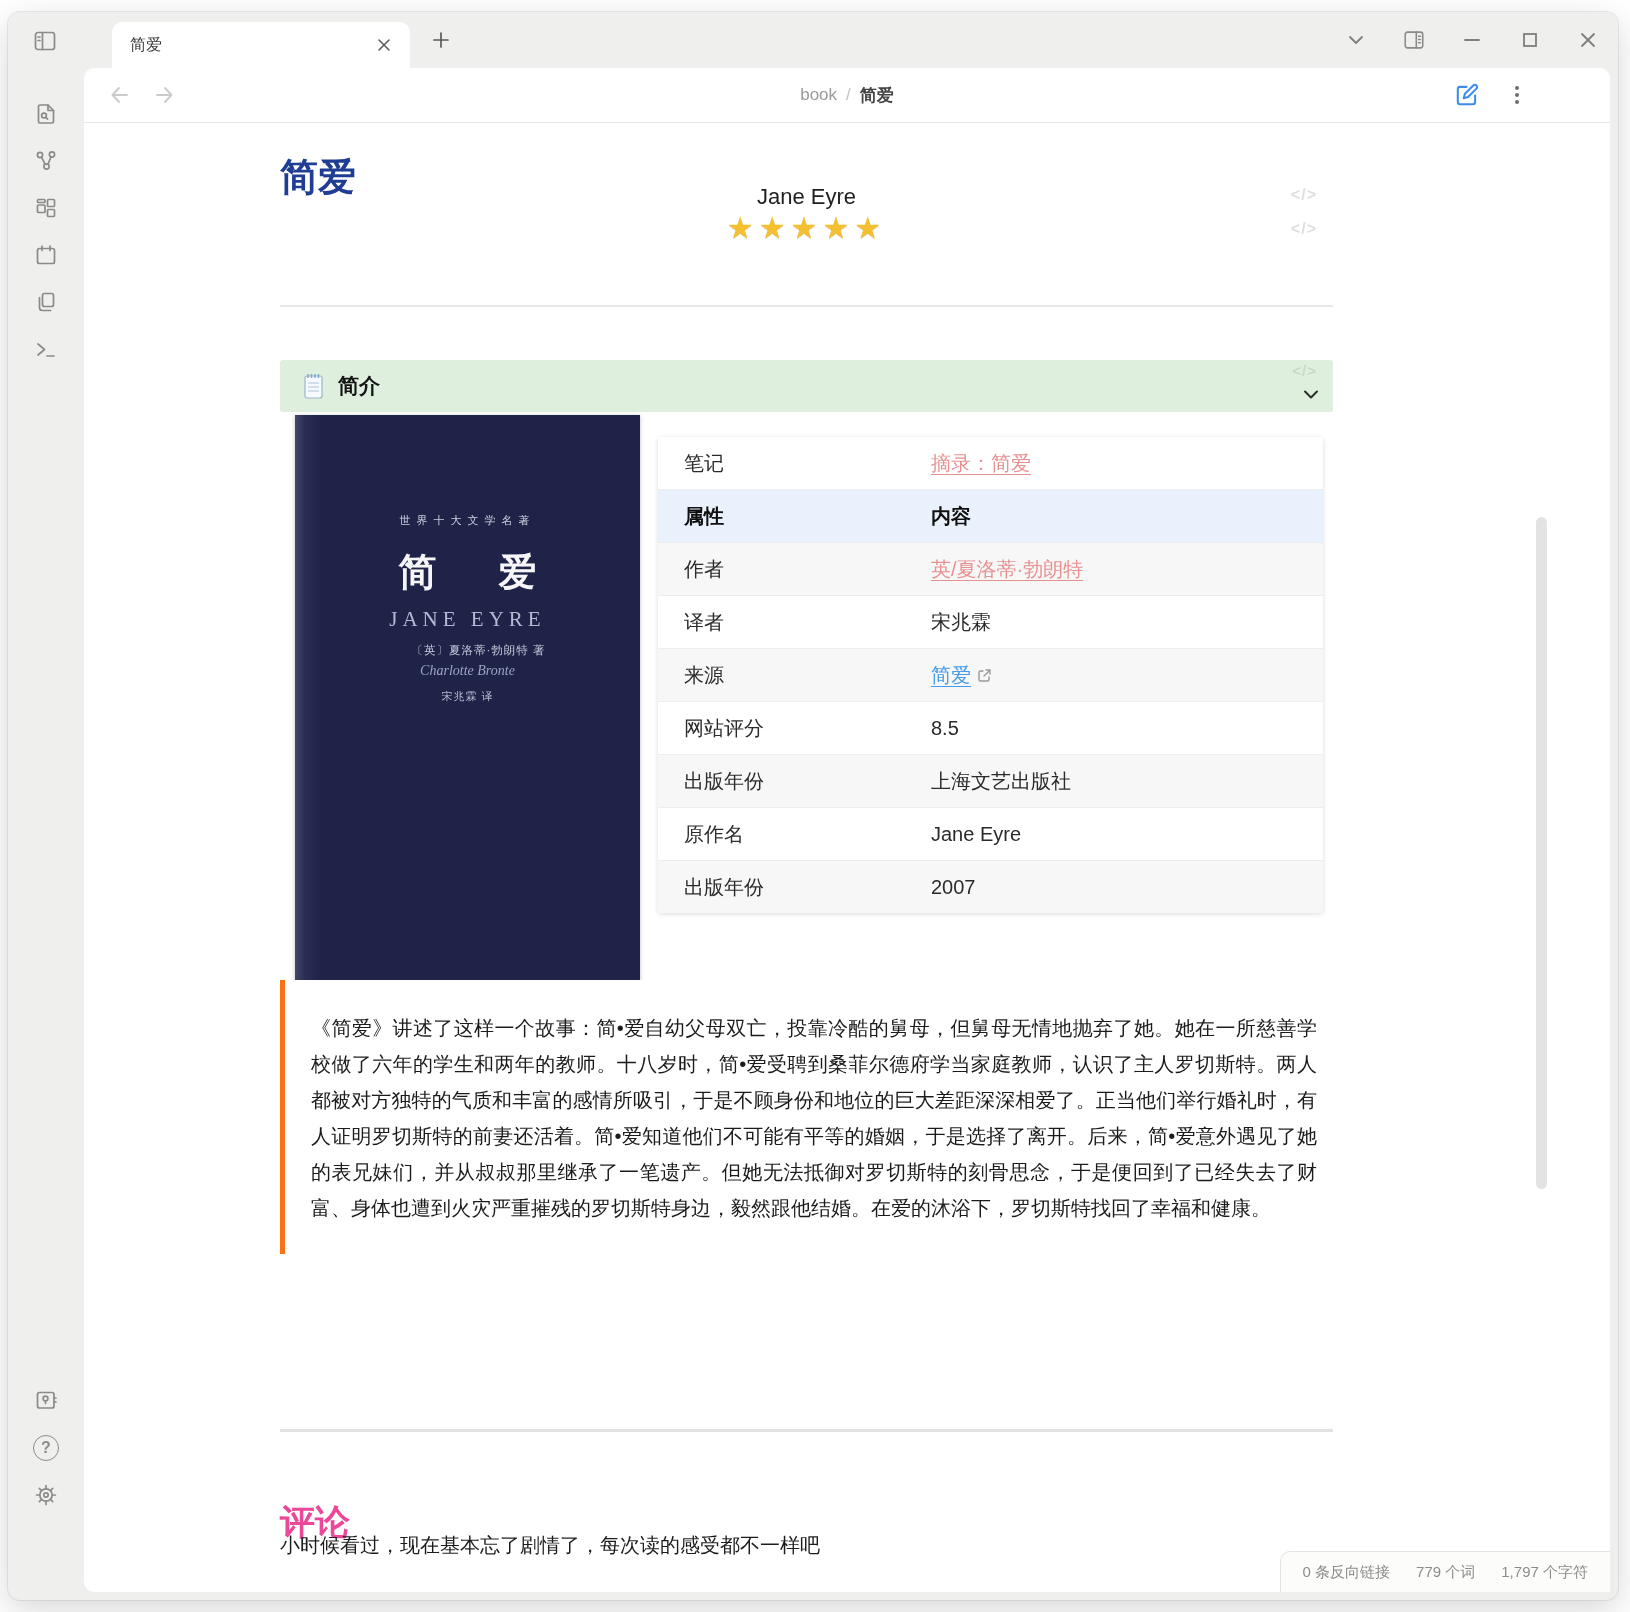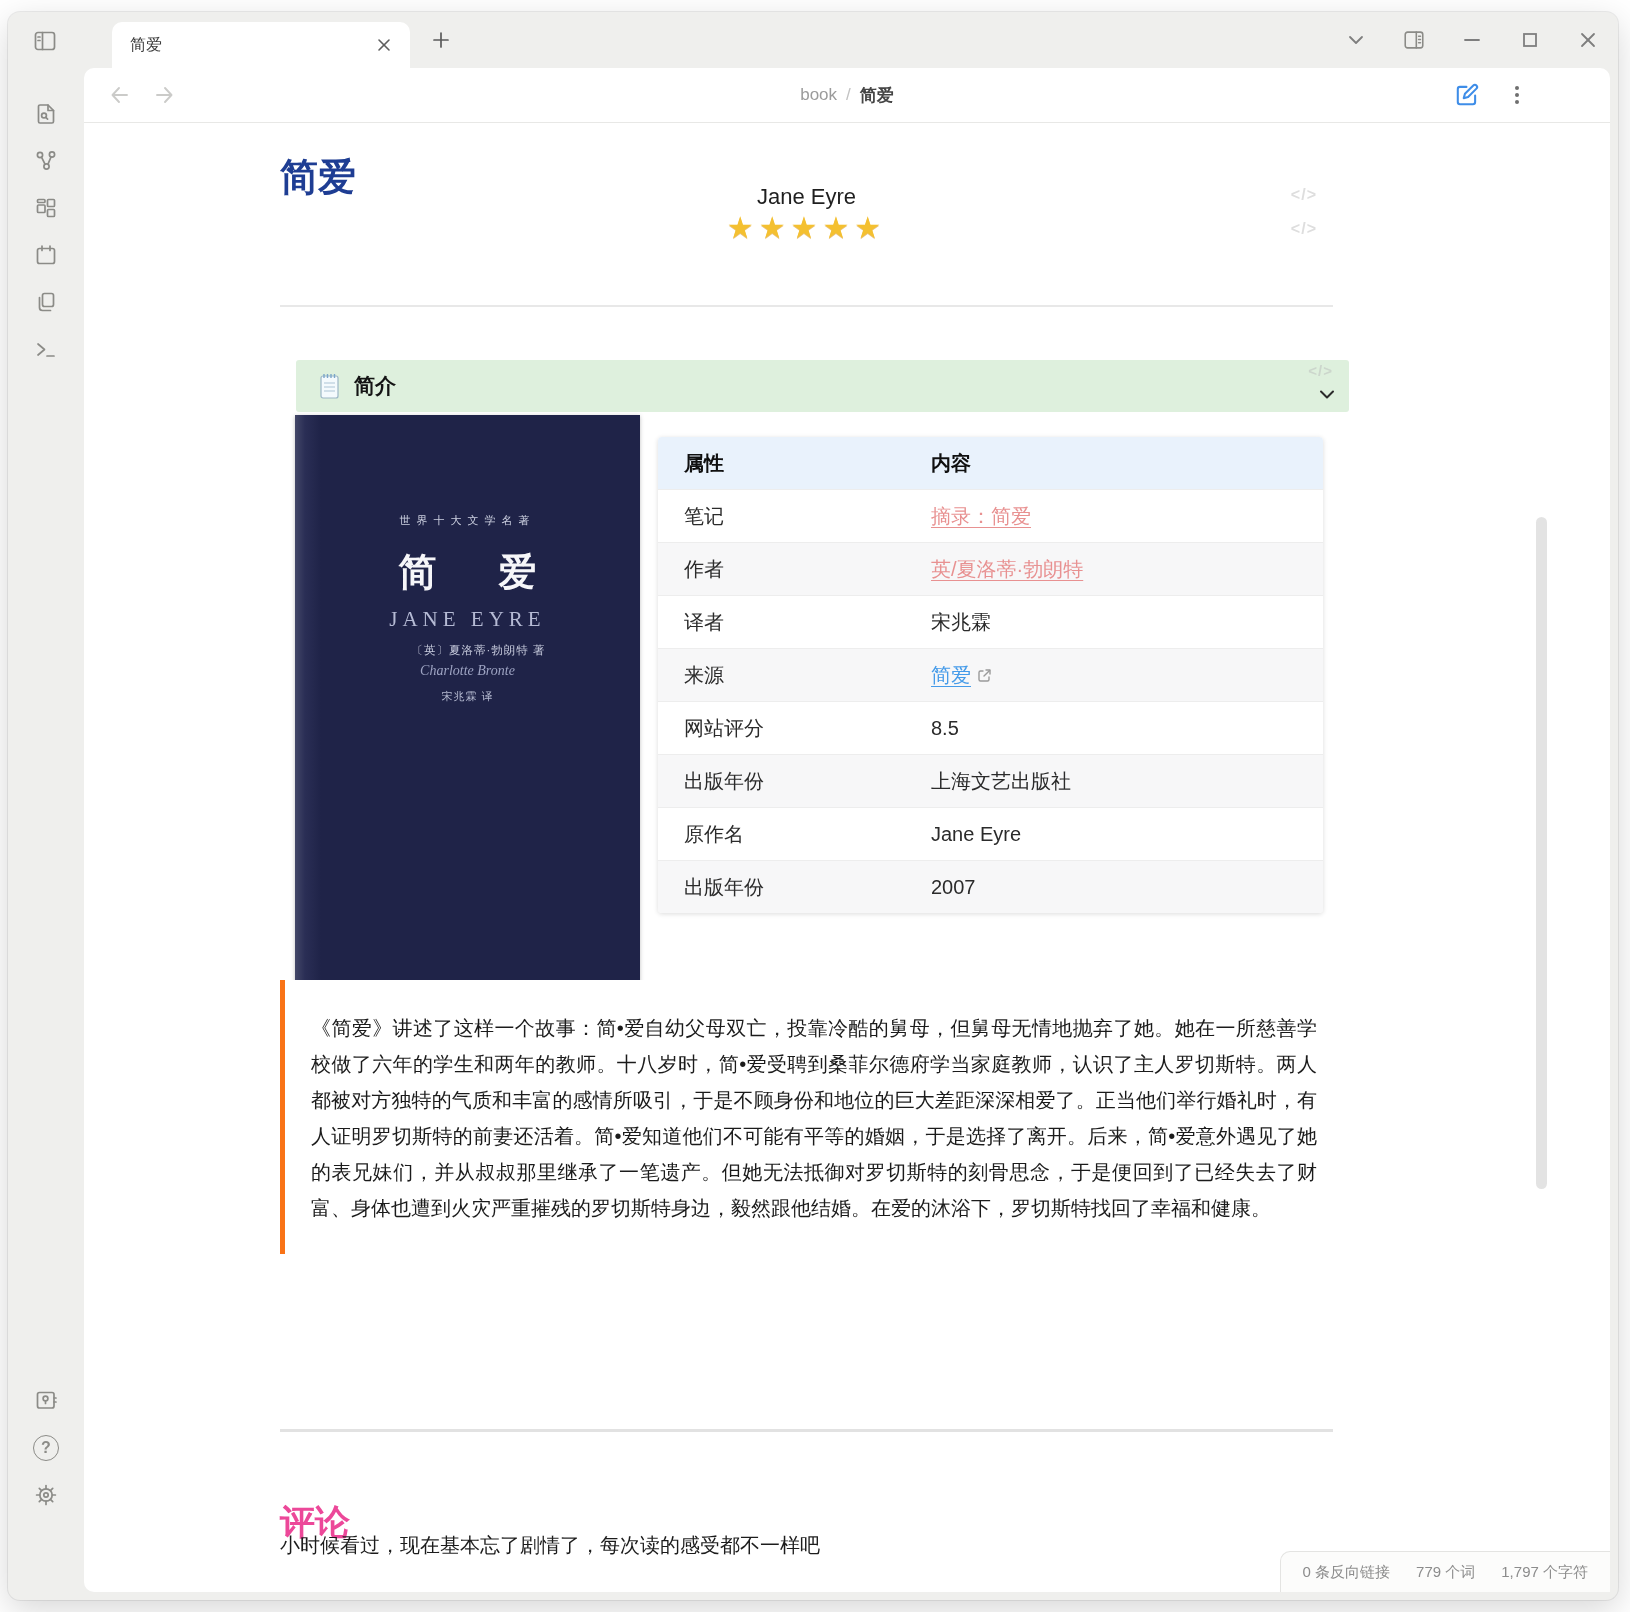--- a/index.html
+++ b/index.html
@@ -63,21 +63,21 @@
     position:absolute;left:0;top:88px;width:100%;text-align:center;
     font-family:"DejaVu Sans",sans-serif;font-size:30px;letter-spacing:5px;color:#f4c030;
     text-shadow:0 1px 0 rgba(214,142,17,.55);
   }
   .code-flag{position:absolute;right:16px;color:#dedede;font-size:16px;font-weight:bold;letter-spacing:1px;cursor:pointer;}
   .cf1{top:64px;} .cf2{top:98px;}
   .hr1{position:absolute;left:0;top:183px;width:100%;height:2px;background:#e8e8e8;}
 
   
   .green-header{
-    position:absolute;left:16px;top:238px;width:100%;height:52px;background:#def0dd;border-radius:3px;
+    position:absolute;left:0;top:238px;width:100%;height:52px;background:#def0dd;border-radius:3px;
     display:flex;align-items:center;
   }
   .green-header .gh-icon{margin-left:22px;}
   .green-header .gh-title{margin-left:12px;font-size:21px;font-weight:bold;color:#141414;}
   .gh-code{position:absolute;right:16px;top:2px;color:#ccd6cc;font-size:15px;font-weight:bold;letter-spacing:1px;cursor:pointer;}
   .gh-chevron{position:absolute;right:10px;top:22px;width:24px;height:24px;cursor:pointer;}
 
   
   .cover{
     position:absolute;left:15px;top:293px;width:345px;height:681px;
@@ -401,26 +401,26 @@
                   <line x1="3" y1="5.5" x2="8" y2="5.5" stroke="#82879f"></line>
                   <line x1="3" y1="8" x2="8" y2="8" stroke="#82879f"></line>
                 </svg>
             </span><span>上海文艺出版社</span>
           </div>
         </div>
 
         <table class="info-table">
           <tbody>
               <tr>
+            <td>笔记</td>
+            <td><a class="ilink">摘录：简爱</a></td>
+          </tr>
+          <tr>
             <th class="col-attr">属性</th>
             <th>内容</th>
-          </tr>
-          <tr>
-            <td>笔记</td>
-            <td><a class="ilink">摘录：简爱</a></td>
           </tr>
           <tr class="striped">
             <td>作者</td>
             <td><a class="ilink">英/夏洛蒂·勃朗特</a></td>
           </tr>
           <tr>
             <td>译者</td>
             <td>宋兆霖</td>
           </tr>
           <tr class="striped">

